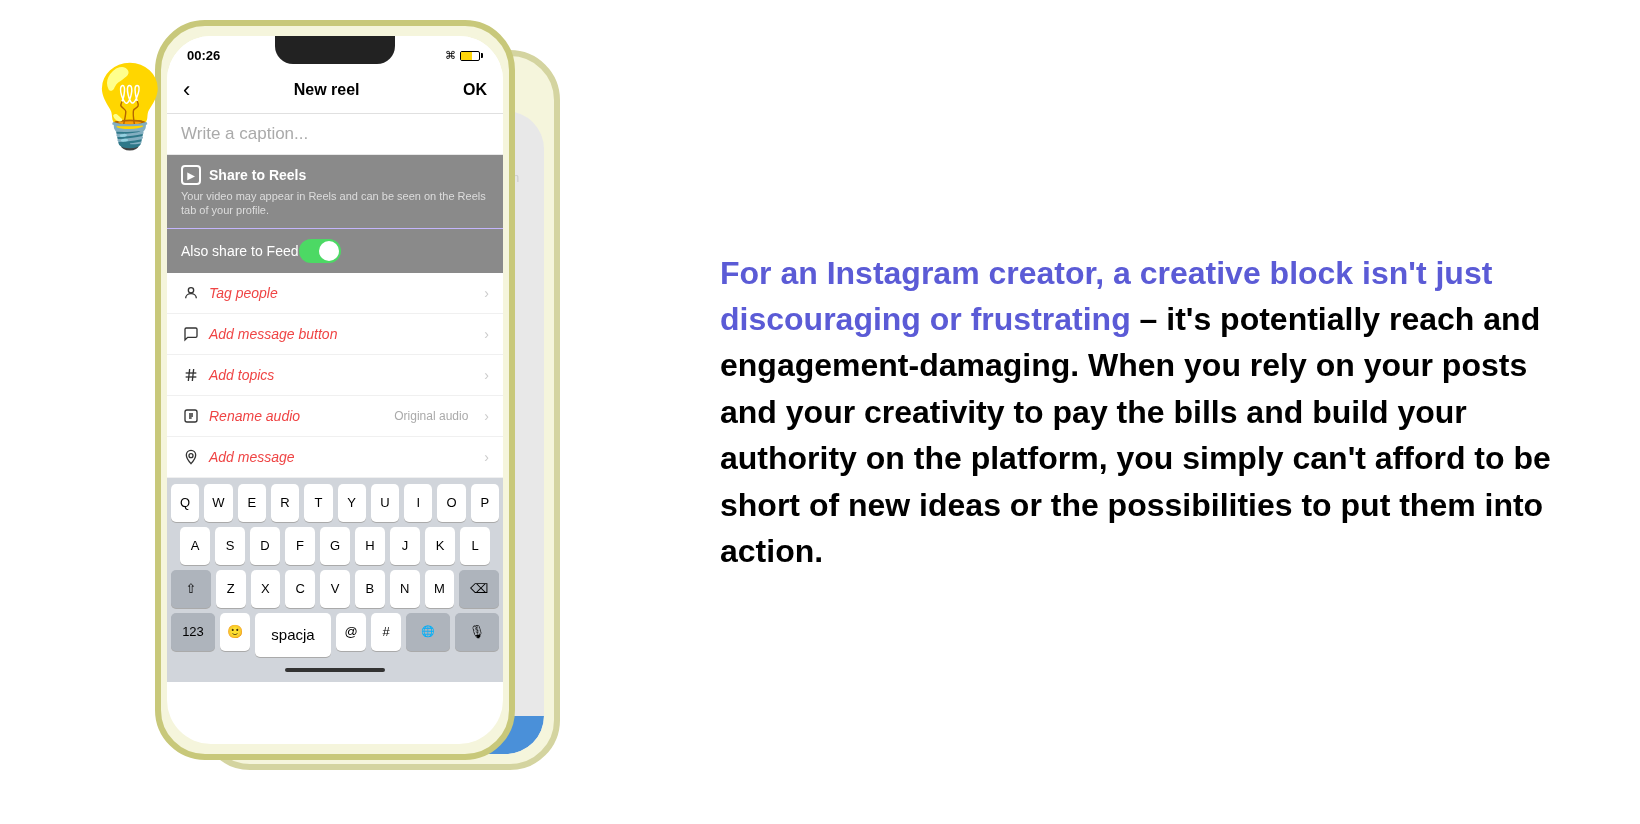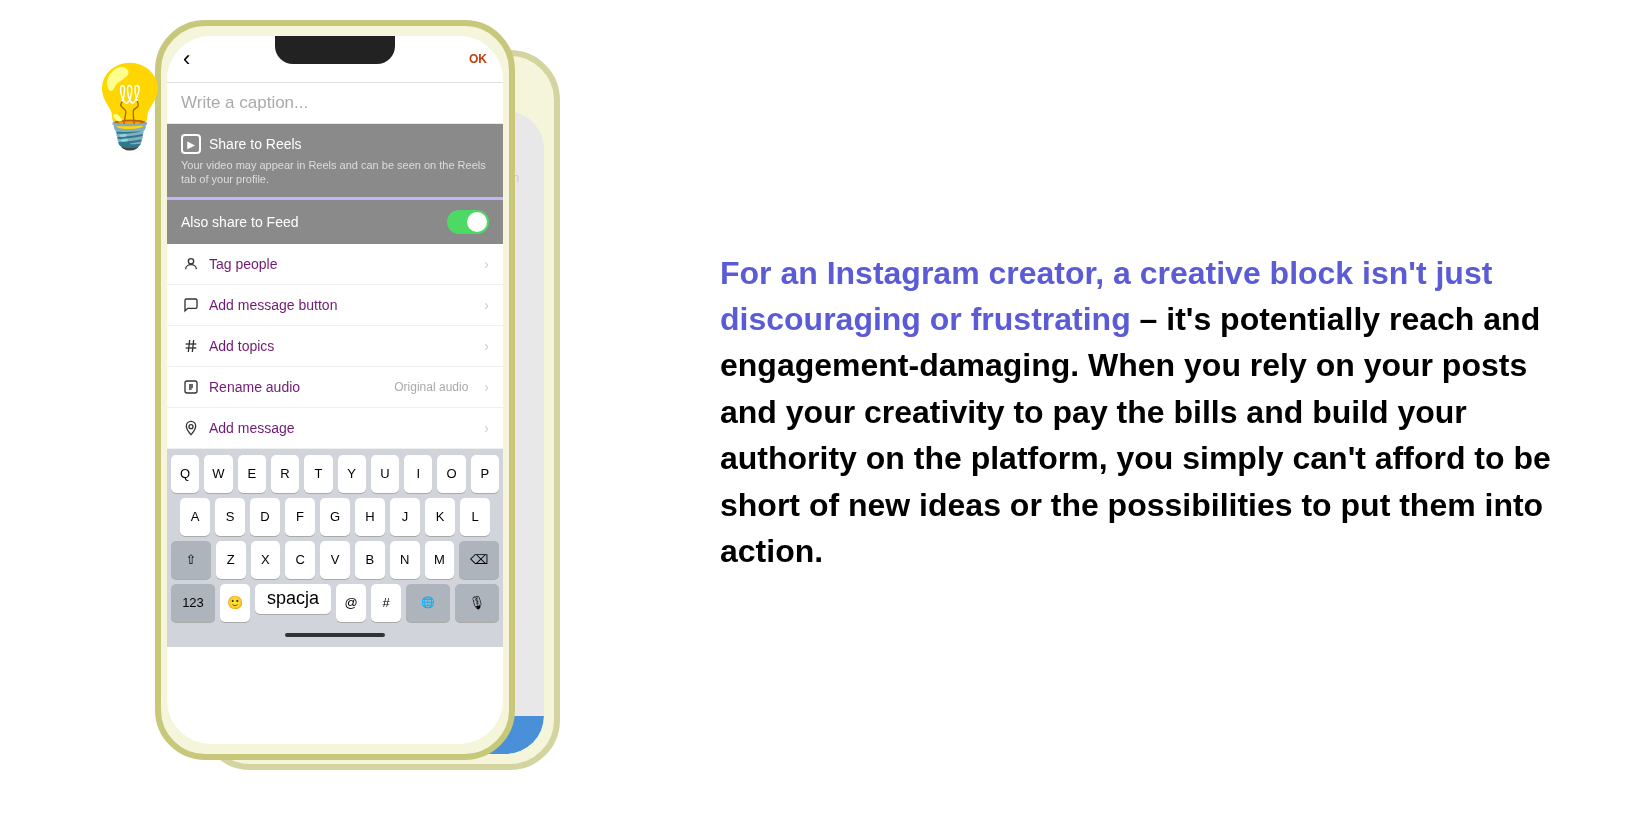--- a/index.html
+++ b/index.html
@@ -121,23 +121,23 @@
       font-weight: 300;
     }
 
     .nav-title {
       font-size: 16px;
       font-weight: 600;
       color: #000;
     }
 
     .nav-ok {
-      font-size: 12px;
+      font-size: 16px;
       font-weight: 600;
-      color: #c2410c;
+      color: #000000;
     }
 
     
     .caption-area {
       padding: 10px 14px;
       background: #fff;
       border-bottom: 1px solid #e8e8e8;
     }
 
     .caption-placeholder {
@@ -165,37 +165,36 @@
       border-radius: 4px;
       display: flex;
       align-items: center;
       justify-content: center;
       color: #fff;
       font-size: 10px;
     }
 
     .share-title {
       font-size: 14px;
-      font-weight: 400;
+      font-weight: 700;
       color: #fff;
     }
 
     .share-desc {
       font-size: 11px;
       color: #ddd;
       line-height: 1.3;
     }
 
     .feed-row {
       display: flex;
-      justify-content: space-between;
       align-items: center;
       padding: 10px 14px;
       background: #8a8a8a;
-      border-top: 3px solid #c4b5fd;
+      border-top: 1px solid #c4b5fd;
     }
 
     .feed-label {
       font-size: 14px;
       color: #fff;
     }
 
     .toggle-on {
       width: 42px;
       height: 24px;
@@ -235,21 +234,22 @@
       height: 20px;
       display: flex;
       align-items: center;
       justify-content: center;
       color: #333;
       font-size: 14px;
     }
 
     .menu-item-label {
       font-size: 14px;
-      color: #701a75;
+      color: #ef4444;
+      font-style: italic;
     }
 
     .menu-item-right {
       display: flex;
       align-items: center;
       gap: 16px;
       color: #aaa;
       font-size: 12px;
     }
 
@@ -291,25 +291,25 @@
 
     .key-dark {
       background: #aeb4bc;
       color: #000;
     }
 
     .key-space {
       flex: 1;
       background: #fff;
       border-radius: 5px;
-      height: 30px;
+      height: 44px;
       display: flex;
       align-items: center;
       justify-content: center;
-      font-size: 18px;
+      font-size: 15px;
       box-shadow: 0 1px 0 #aaa;
     }
 
     .key-special {
       width: 40px;
     }
 
     .home-indicator {
       width: 100px;
       height: 4px;
@@ -389,20 +389,32 @@
         <span style="color:#fff; font-size:14px; font-weight:600;"></span>
       </div>
     </div>
   </div>
 
   <div class="phone-front">
     <div class="phone-screen">
 
       <div class="notch"></div>
 
+      <div class="status-bar" style="padding-top:12px;">
+        <span class="status-time">00:26</span>
+        <div class="status-icons">
+          <span>⌘</span>
+          <div class="battery">
+            <div class="battery-body">
+              <div class="battery-fill"></div>
+            </div>
+            <div class="battery-tip"></div>
+          </div>
+        </div>
+      </div>
 
       <div class="app-nav">
         <span class="nav-back">‹</span>
         <span class="nav-title">New reel</span>
         <span class="nav-ok">OK</span>
       </div>
 
       <div class="caption-area">
         <span class="caption-placeholder">Write a caption...</span>
       </div>

